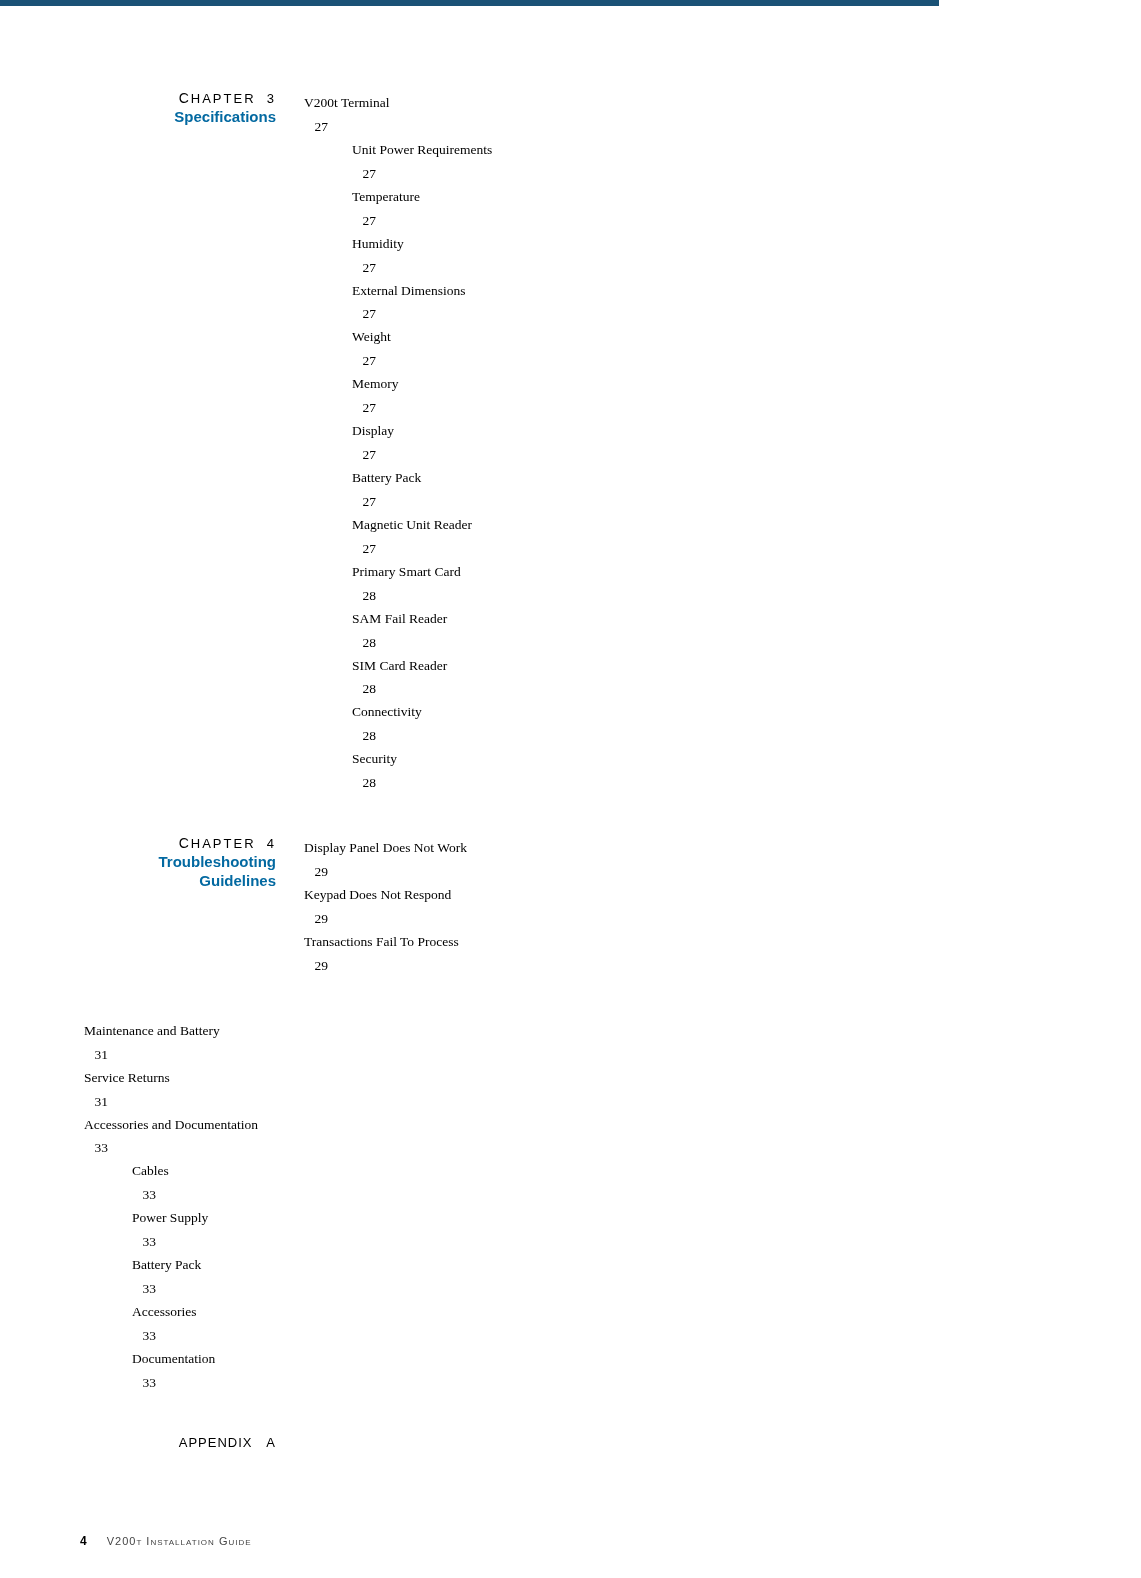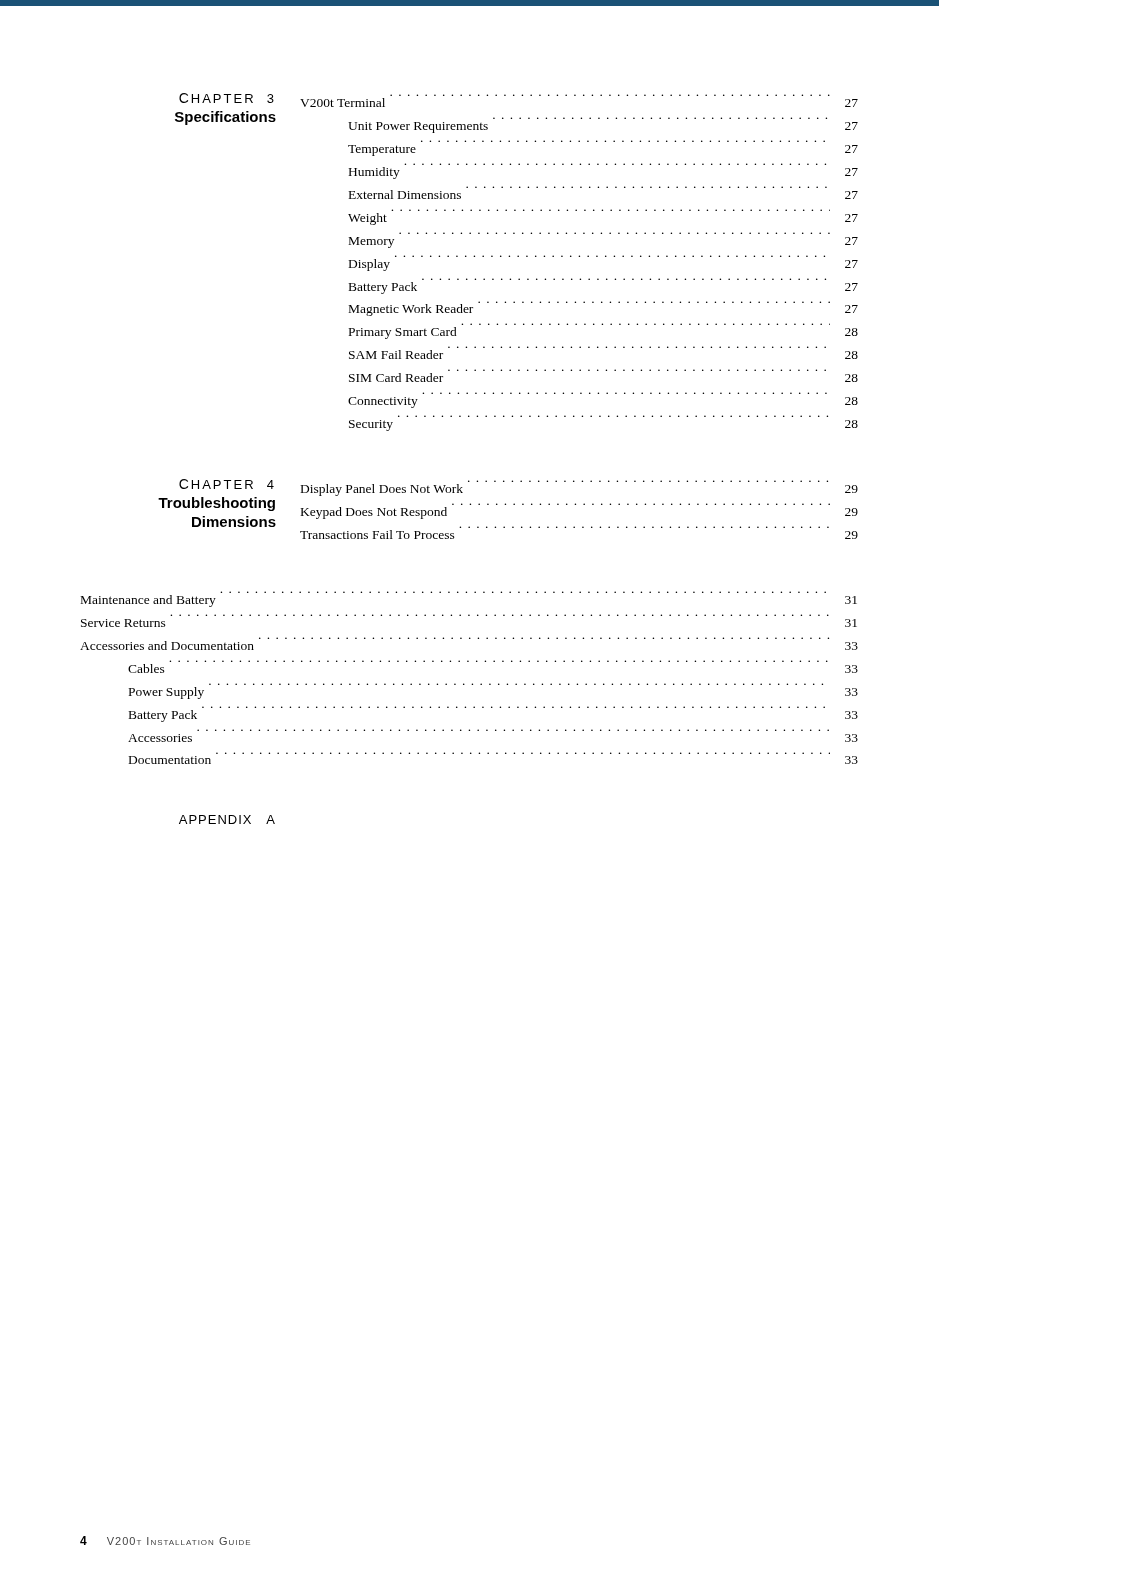--- a/index.html
+++ b/index.html
@@ -55,31 +55,32 @@
     }
     .chapter-title {
       font-family: 'Arial', sans-serif;
       font-size: 15px;
       font-weight: bold;
       color: #1a5276;
       display: block;
       margin-top: 2px;
     }
     .chapter-title-blue {
-      color: #000000;
+      color: #0369a1;
     }
     .chapter-right {
       flex: 1;
       padding-top: 2px;
     }
     .toc-entry {
       display: flex;
       align-items: baseline;
       line-height: 1.7;
       font-size: 13.5px;
+      flex-direction: column;
     }
     .toc-entry.indent1 {
       padding-left: 48px;
     }
     .toc-entry.indent0 {
       padding-left: 0;
     }
     .toc-label {
       white-space: nowrap;
       flex-shrink: 0;
@@ -212,21 +213,21 @@
           <span class="toc-label">Display</span>
           <span class="toc-dots"></span>
           <span class="toc-page">27</span>
         </div>
         <div class="toc-entry indent1">
           <span class="toc-label">Battery Pack</span>
           <span class="toc-dots"></span>
           <span class="toc-page">27</span>
         </div>
         <div class="toc-entry indent1">
-          <span class="toc-label">Magnetic Work Reader</span>
+          <span class="toc-label">Magnetic Unit Reader</span>
           <span class="toc-dots"></span>
           <span class="toc-page">27</span>
         </div>
         <div class="toc-entry indent1">
           <span class="toc-label">Primary Smart Card</span>
           <span class="toc-dots"></span>
           <span class="toc-page">28</span>
         </div>
         <div class="toc-entry indent1">
           <span class="toc-label">SAM Fail Reader</span>
@@ -251,21 +252,21 @@
 
       </div>
     </div>
 
     <div class="chapter-block">
       <div class="chapter-left">
         <span class="chapter-label">
           <span class="ch-word">C</span>HAPTER&nbsp;&nbsp;4
         </span>
         <span class="chapter-title chapter-title-blue">Troubleshooting</span>
-        <span class="chapter-title chapter-title-blue">Dimensions</span>
+        <span class="chapter-title chapter-title-blue">Guidelines</span>
       </div>
       <div class="chapter-right">
 
         <div class="toc-entry indent0">
           <span class="toc-label">Display Panel Does Not Work</span>
           <span class="toc-dots"></span>
           <span class="toc-page">29</span>
         </div>
         <div class="toc-entry indent0">
           <span class="toc-label">Keypad Does Not Respond</span>

